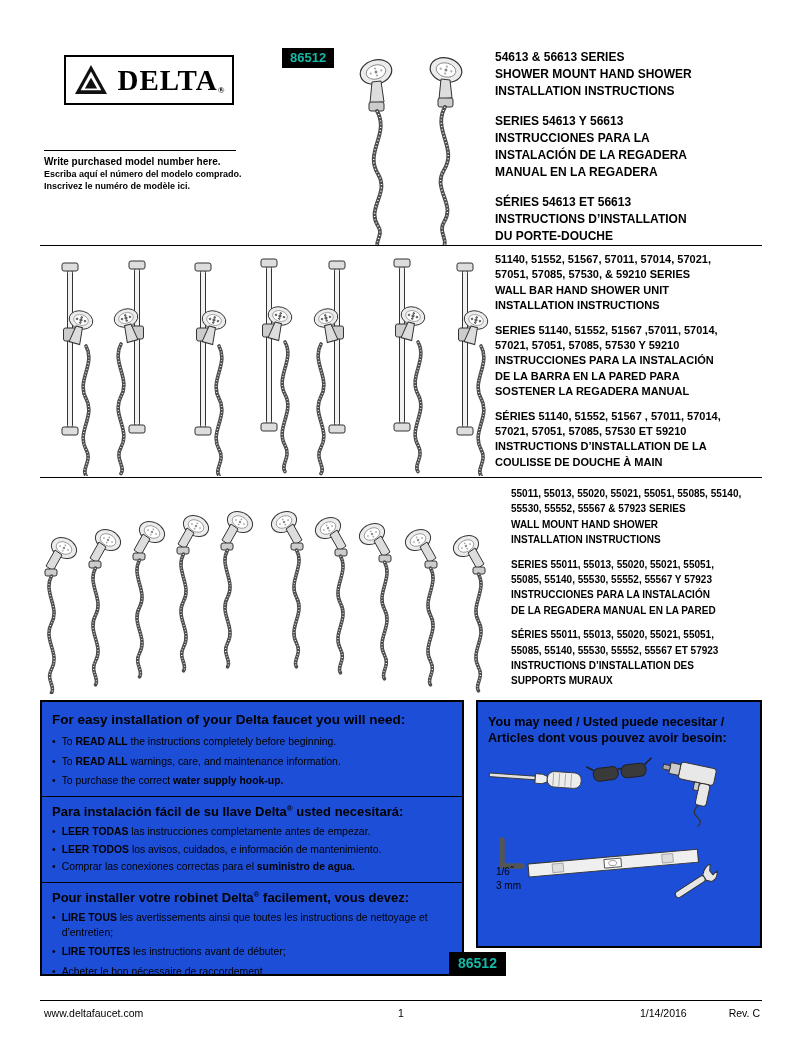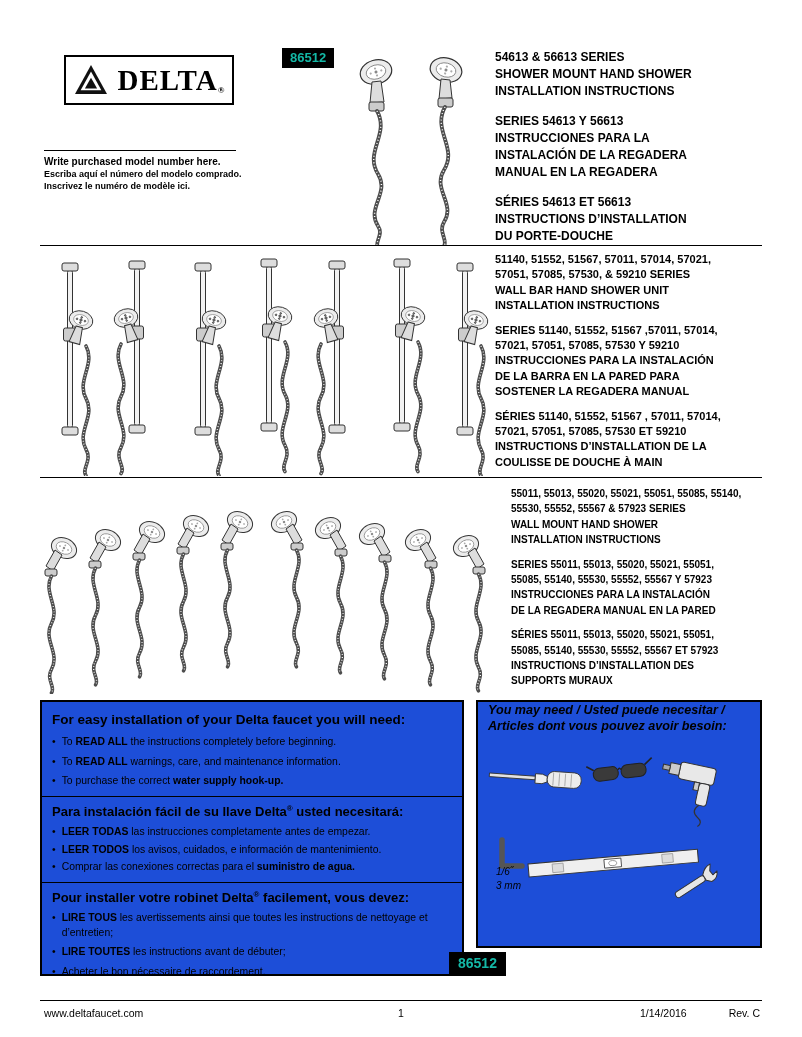--- a/index.html
+++ b/index.html
@@ -36,21 +36,21 @@
 
   
   .art{position:absolute;}
   .art.hero{left:338px;top:46px;}
   .art.bars{left:40px;top:252px;}
   .art.mounts{left:40px;top:482px;}
 
   
   .box{position:absolute;border:2px solid #000;box-sizing:border-box;background:#1d4ed8;overflow:hidden;}
   .need-box{left:40px;top:700px;width:424px;height:276px;padding:8px 10px;}
-  .may-box{left:476px;top:700px;width:286px;height:248px;padding:0 10px;font-style:italic;}
+  .may-box{left:476px;top:700px;width:286px;height:248px;padding:12px 10px;}
 
   .bh1{font-size:13.5px;font-weight:bold;margin:2px 0 8px 0;}
   .bh2{font-size:13px;font-weight:bold;margin:5px 0 6px 0;}
   .bh2 sup{font-size:8px;}
   .bullets{margin:0 0 5px 0;}
   .bullet{display:flex;gap:6px;font-size:10.4px;line-height:1.4;margin:5px 0;}
   .bullets.tight .bullet{margin:3px 0;}
   .bullet::before{content:"•";}
   .inner-rule{border:none;border-top:1px solid #000;margin:7px -10px;}
 

